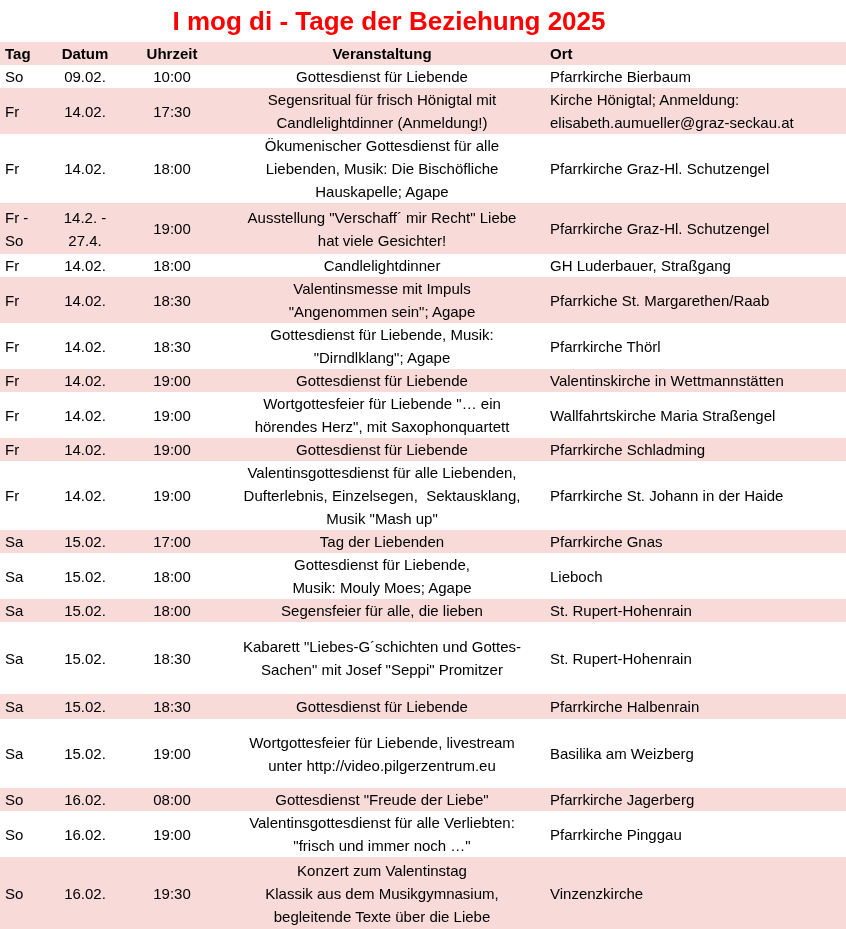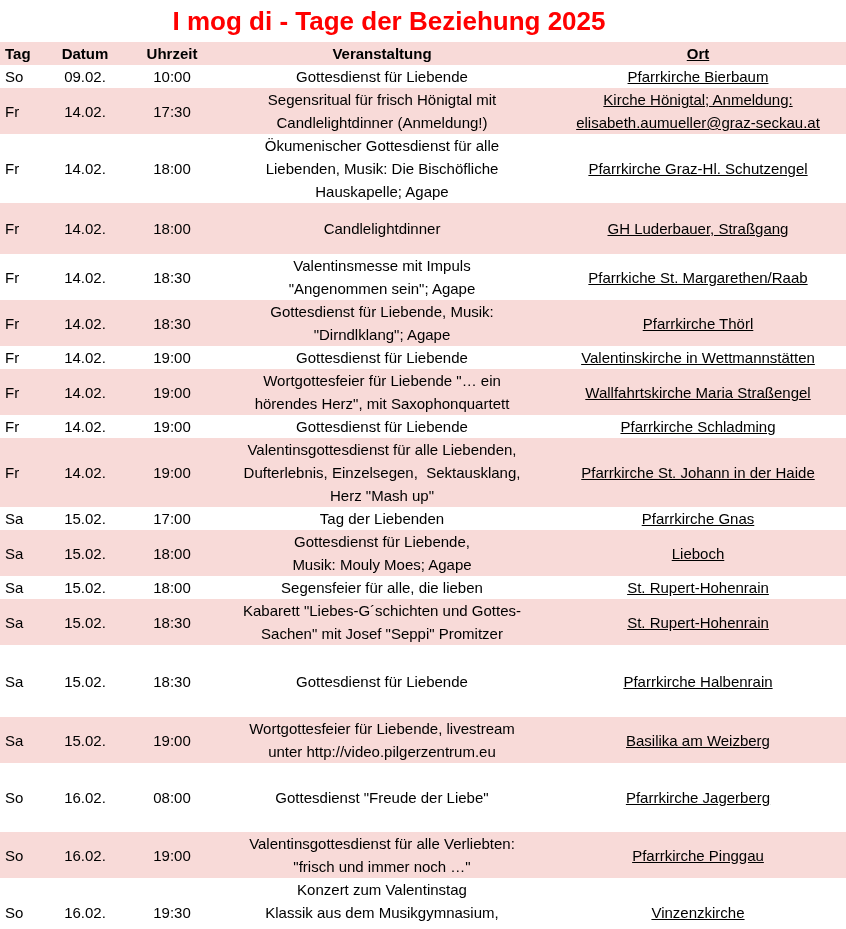--- a/index.html
+++ b/index.html
@@ -53,21 +53,21 @@
     white-space: pre-wrap;
     overflow: hidden;
   }
   thead tr { height: 23px; background: var(--pink); padding-left: 25px; }
   th { font-weight: bold; }
 
   th.tag, td.tag { text-align: left; padding-left: 5px; }
   th.datum, td.datum { text-align: center; }
   th.uhrzeit, td.uhrzeit { text-align: center; }
   th.veranstaltung, td.veranstaltung { text-align: center; }
-  th.ort, td.ort { text-align: center; padding-left: 12px; text-decoration: underline; }
+  th.ort, td.ort { text-align: left; padding-left: 12px; }
 
   tbody tr { background: #ffffff; height: 23px; }
   tbody tr:nth-child(even) { background: var(--pink); }
 
   
   tbody tr:nth-child(4)  { height: 51px; }
   tbody tr:nth-child(15) { height: 72px; }
   tbody tr:nth-child(16) { height: 25px; }
   tbody tr:nth-child(17) { height: 69px; }
   tbody tr:nth-child(20) { height: 73px; }
@@ -116,20 +116,30 @@
         <tr>
       <td class="tag">Fr</td>
       <td class="datum">14.02.</td>
       <td class="uhrzeit">18:00</td>
       <td class="veranstaltung">Ökumenischer Gottesdienst für alle
 Liebenden, Musik: Die Bischöfliche
 Hauskapelle; Agape</td>
       <td class="ort">Pfarrkirche Graz-Hl. Schutzengel</td>
     </tr>
         <tr>
+      <td class="tag">Fr -
+So</td>
+      <td class="datum">14.2. -
+27.4.</td>
+      <td class="uhrzeit">19:00</td>
+      <td class="veranstaltung">Ausstellung "Verschaff´ mir Recht" Liebe
+hat viele Gesichter!</td>
+      <td class="ort">Pfarrkirche Graz-Hl. Schutzengel</td>
+    </tr>
+        <tr>
       <td class="tag">Fr</td>
       <td class="datum">14.02.</td>
       <td class="uhrzeit">18:00</td>
       <td class="veranstaltung">Candlelightdinner</td>
       <td class="ort">GH Luderbauer, Straßgang</td>
     </tr>
         <tr>
       <td class="tag">Fr</td>
       <td class="datum">14.02.</td>
       <td class="uhrzeit">18:30</td>
@@ -166,21 +176,21 @@
       <td class="uhrzeit">19:00</td>
       <td class="veranstaltung">Gottesdienst für Liebende</td>
       <td class="ort">Pfarrkirche Schladming</td>
     </tr>
         <tr>
       <td class="tag">Fr</td>
       <td class="datum">14.02.</td>
       <td class="uhrzeit">19:00</td>
       <td class="veranstaltung">Valentinsgottesdienst für alle Liebenden,
 Dufterlebnis, Einzelsegen,  Sektausklang,
-Herz "Mash up"</td>
+Musik "Mash up"</td>
       <td class="ort">Pfarrkirche St. Johann in der Haide</td>
     </tr>
         <tr>
       <td class="tag">Sa</td>
       <td class="datum">15.02.</td>
       <td class="uhrzeit">17:00</td>
       <td class="veranstaltung">Tag der Liebenden</td>
       <td class="ort">Pfarrkirche Gnas</td>
     </tr>
         <tr>

